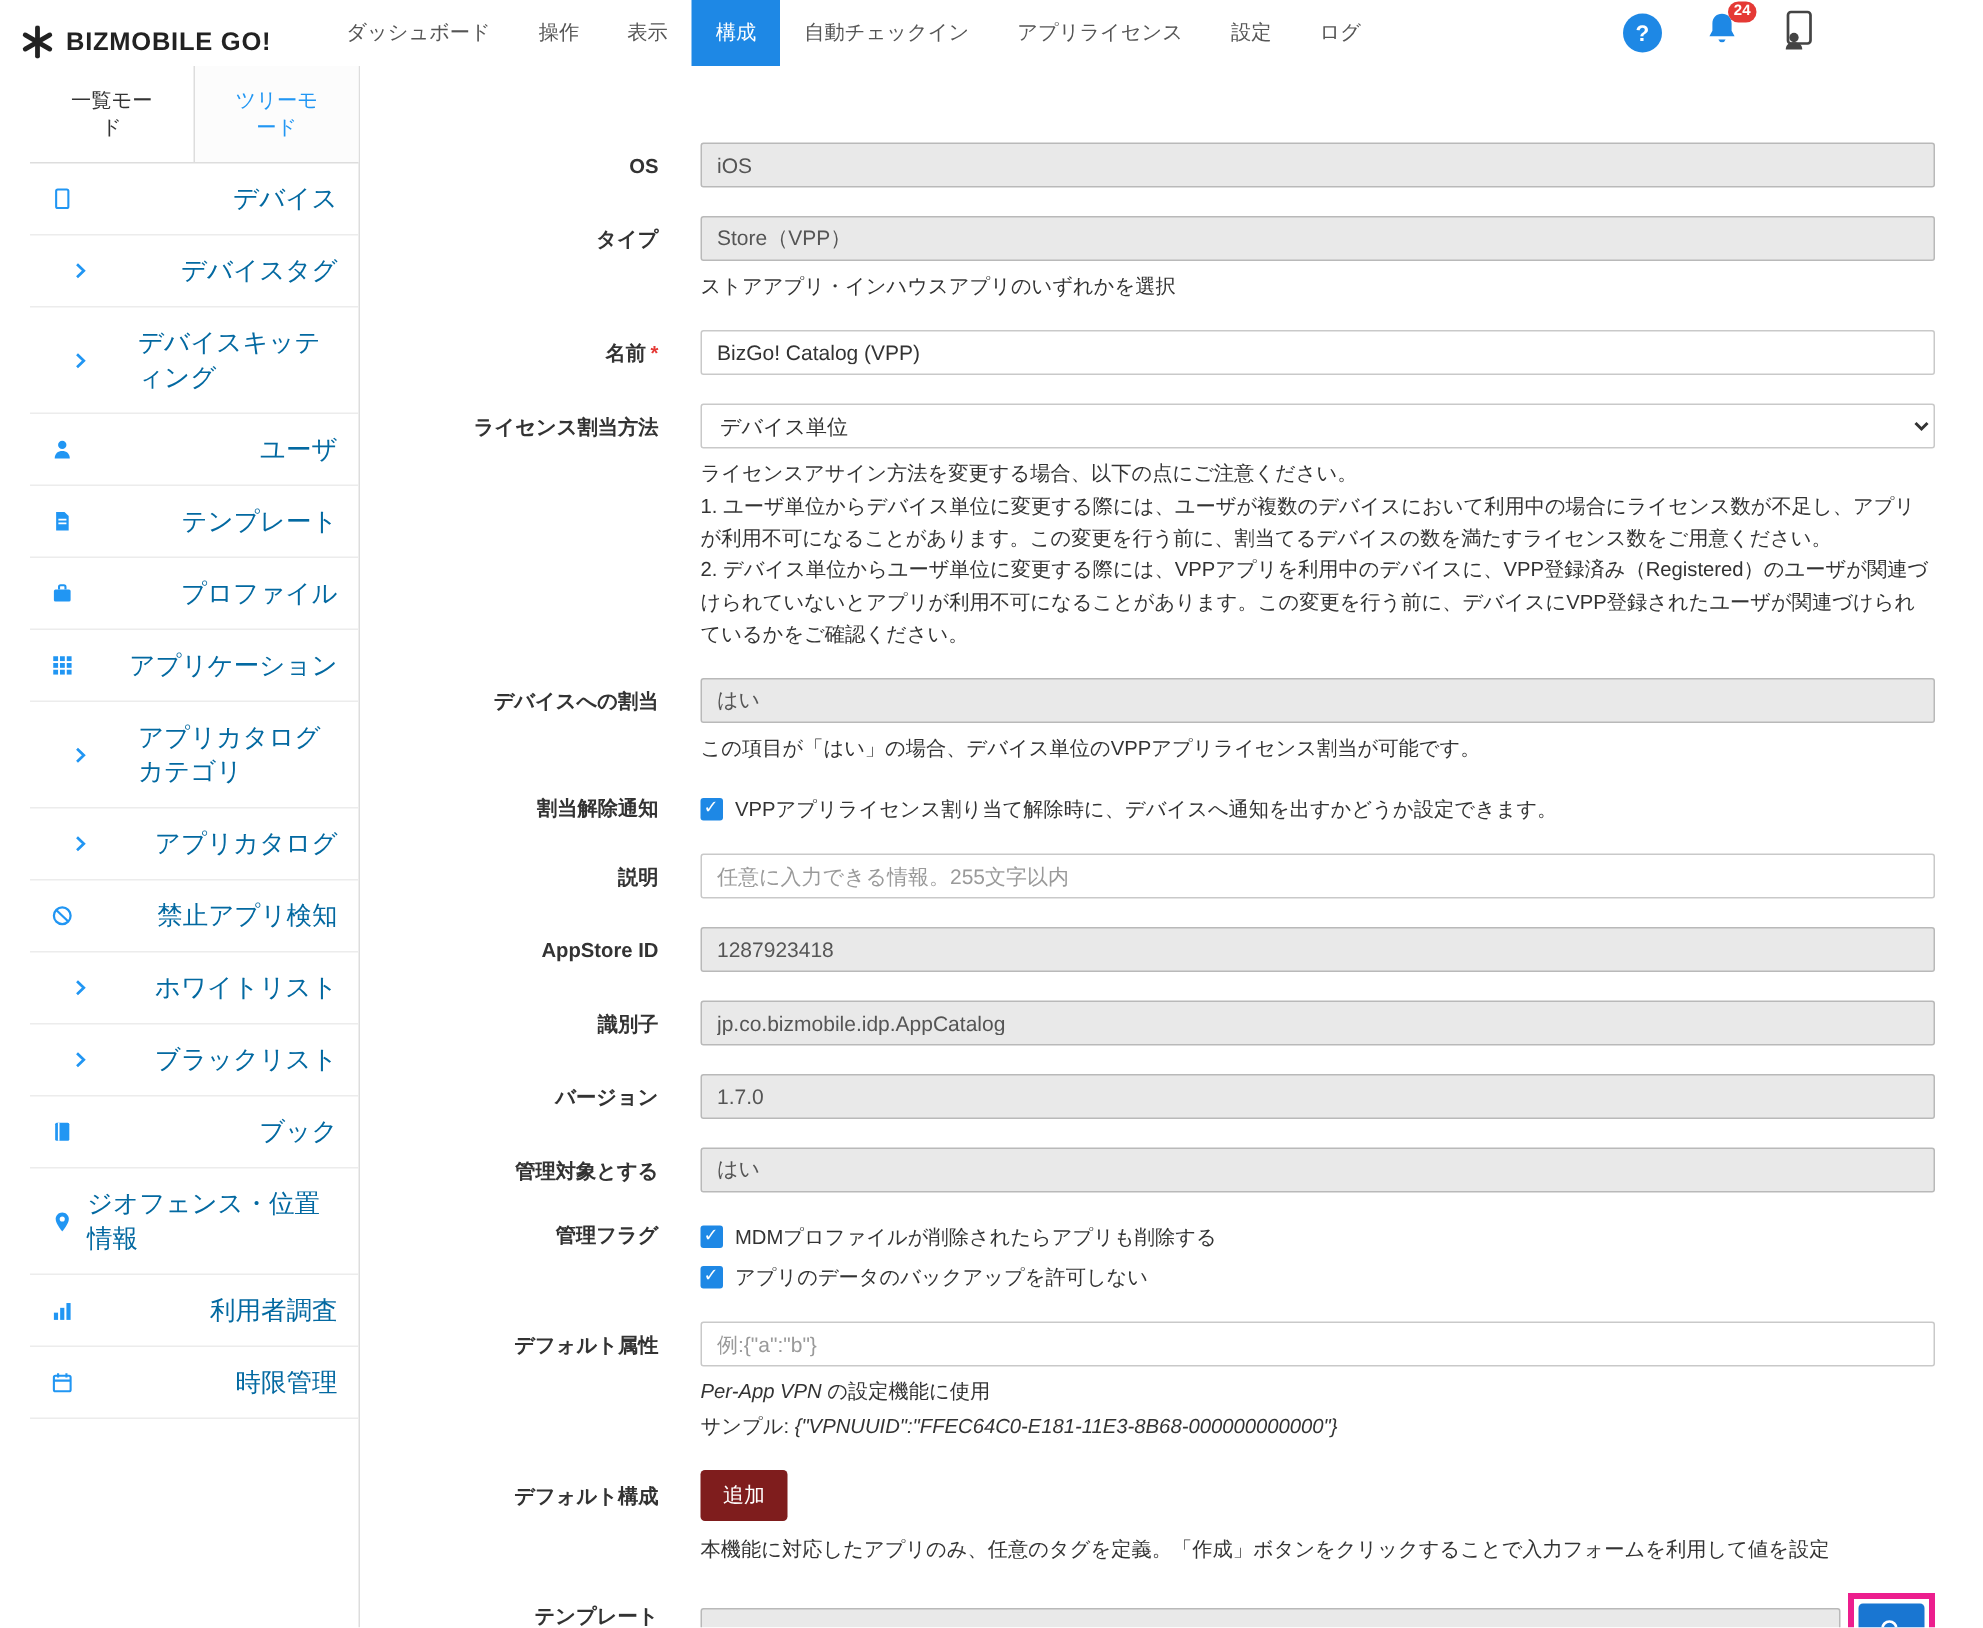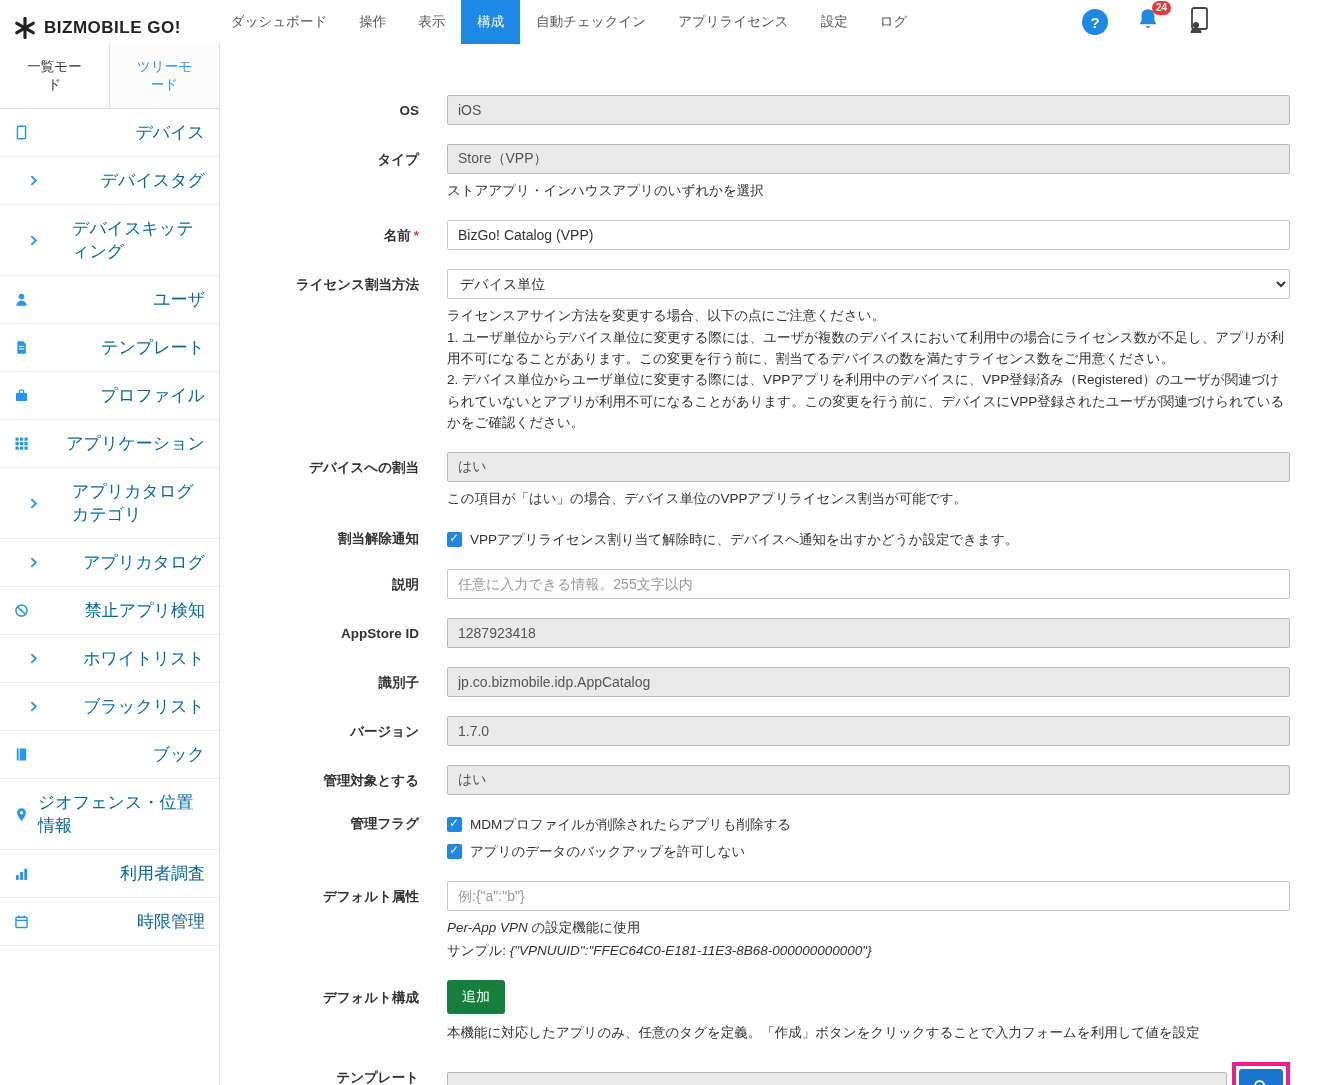--- a/index.html
+++ b/index.html
@@ -15,21 +15,21 @@
   .nav-item{display:flex;align-items:center;padding:0 16px;font-size:13.5px;color:#555;cursor:pointer;white-space:nowrap;text-decoration:none;}
   .nav-item.active{background:#1e88e5;color:#fff;}
   .nav-right{margin-left:auto;display:flex;align-items:center;gap:28px;padding-right:112px;}
   .help-circle{width:26px;height:26px;border-radius:50%;background:#1e88e5;color:#fff;font-weight:700;
     display:flex;align-items:center;justify-content:center;font-size:15px;cursor:pointer;}
   .bell-wrap{position:relative;cursor:pointer;}
   .badge{position:absolute;top:-6px;right:-11px;background:#e53935;color:#fff;font-size:10px;font-weight:700;
     border-radius:9px;padding:2px 4px;line-height:1;min-width:10px;text-align:center;}
   
   .body-wrap{display:flex;height:1041px;}
-  .sidebar{width:220px;flex:none;border-right:1px solid #ddd;box-sizing:border-box;background:#fff;}
+  .sidebar{width:220px;flex:none;border-right:1px solid #ddd;box-sizing:border-box;background:#fff;margin-left:20px;}
   .side-tabs{display:flex;height:64px;border-bottom:1px solid #ddd;}
   .side-tab{flex:1;display:flex;align-items:center;justify-content:center;text-align:center;
     font-size:13.5px;cursor:pointer;padding:0 22px;box-sizing:border-box;}
   .side-tab.active{color:#333;background:#fff;border-right:1px solid #ddd;}
   .side-tab.inactive{color:#2196f3;background:#fcfcfc;}
   .side-item{display:flex;align-items:center;gap:9px;padding:12px 14px;border-bottom:1px solid #ececec;
     color:#0369a1;font-size:17px;cursor:pointer;justify-content:space-between;}
   .side-item.sub{padding-left:26px;gap:31px;}
   .icn{width:15px;height:15px;flex:none;}
   
@@ -45,21 +45,21 @@
   .sel{width:100%;height:30px;box-sizing:border-box;border:1px solid #c9c9c9;border-radius:2px;
     padding:0 8px;font-size:14px;font-family:inherit;color:#333;background:#fff;}
   .help{margin-top:6px;font-size:13.5px;color:#333;line-height:1.58;}
   .help .em{font-style:italic;}
   .cbrow{display:flex;align-items:flex-start;gap:8px;margin-top:2px;}
   .cbrow + .cbrow{margin-top:9px;}
   .cb{width:15px;height:15px;flex:none;background:#1e88e5;border-radius:2px;position:relative;margin-top:1px;cursor:pointer;}
   .cb::after{content:"✓";position:absolute;top:-1px;left:2px;color:#fff;font-size:12px;font-weight:700;}
   .cbl{font-size:13.5px;color:#333;line-height:1.4;}
   .frow-check .flabel{padding-top:1px;}
-  .btn-add{background:#15803d;color:#fff;border:none;border-radius:3px;padding:8px 15px;font-size:14px;
+  .btn-add{background:#7f1d1d;color:#fff;border:none;border-radius:3px;padding:8px 15px;font-size:14px;
     font-family:inherit;cursor:pointer;}
   .tpl-group{display:flex;align-items:center;}
   .tpl-input{flex:1;}
   .highlight-box{border:4px solid #ec1e8e;padding:3px;margin-left:5px;flex:none;background:#fff;}
   .search-btn{width:44px;height:36px;background:#1976d2;border:none;border-radius:3px;cursor:pointer;
     display:flex;align-items:center;justify-content:center;}
 </style>
 </head>
 <body>
 

